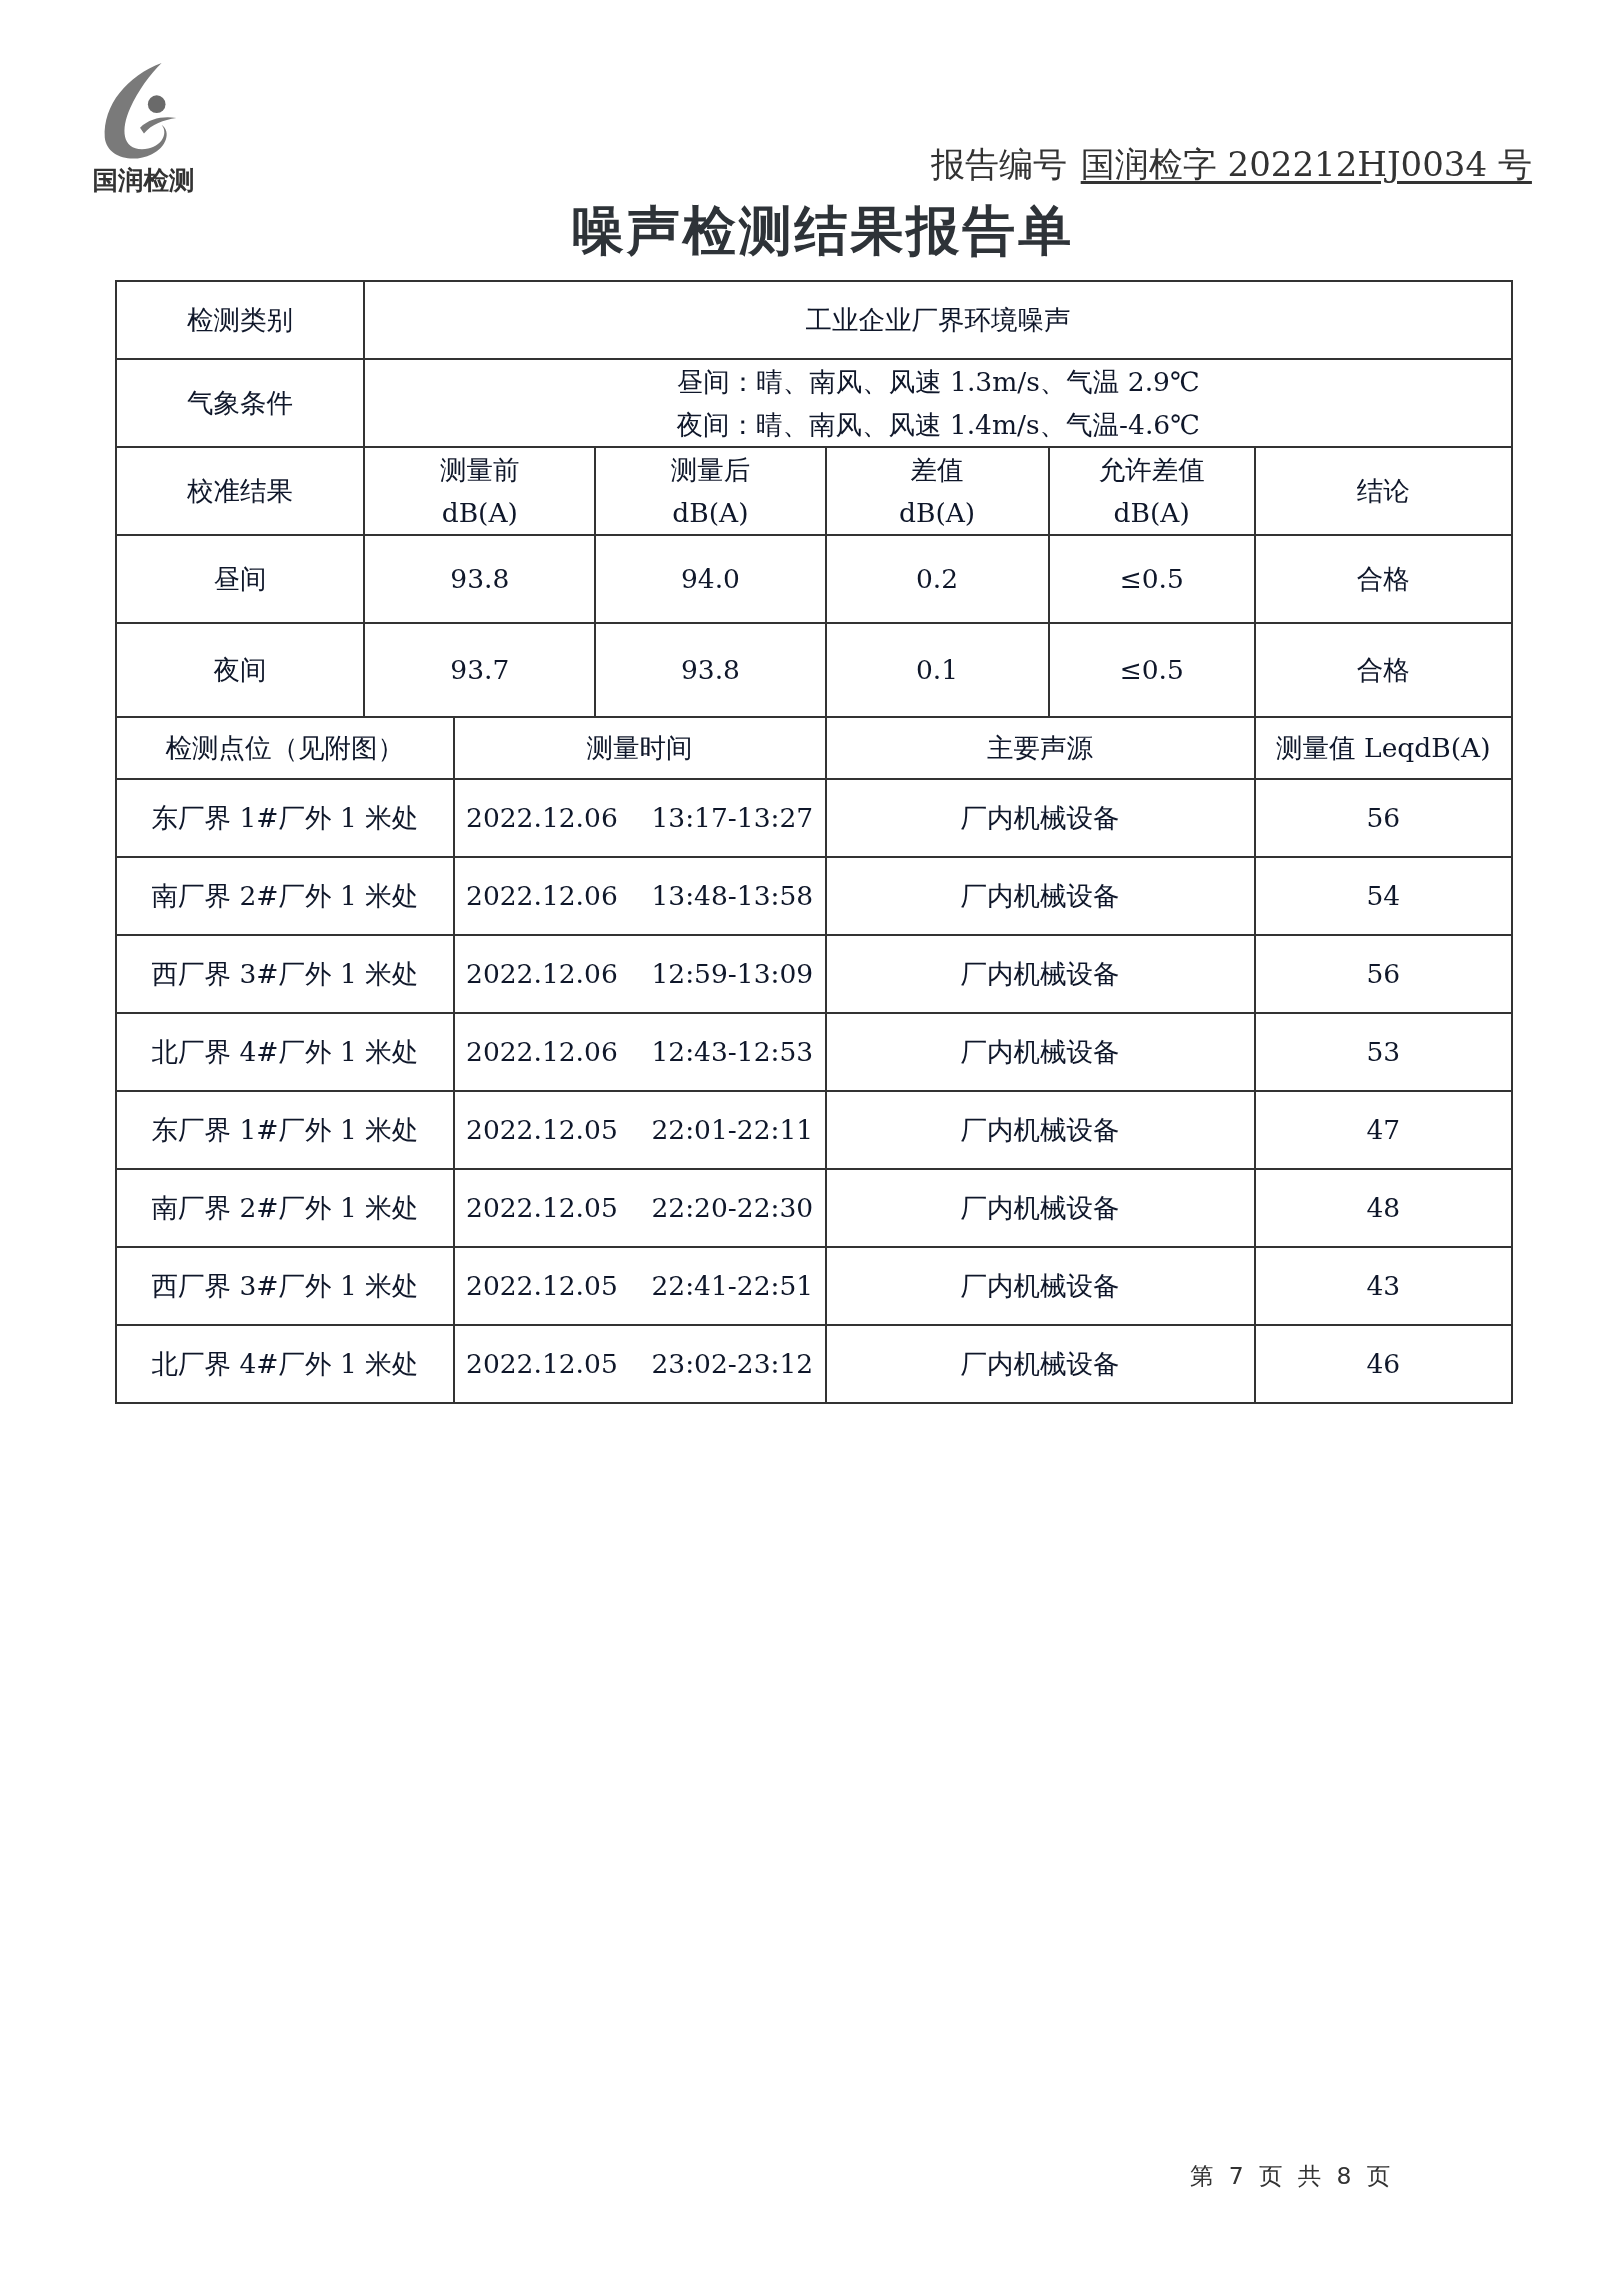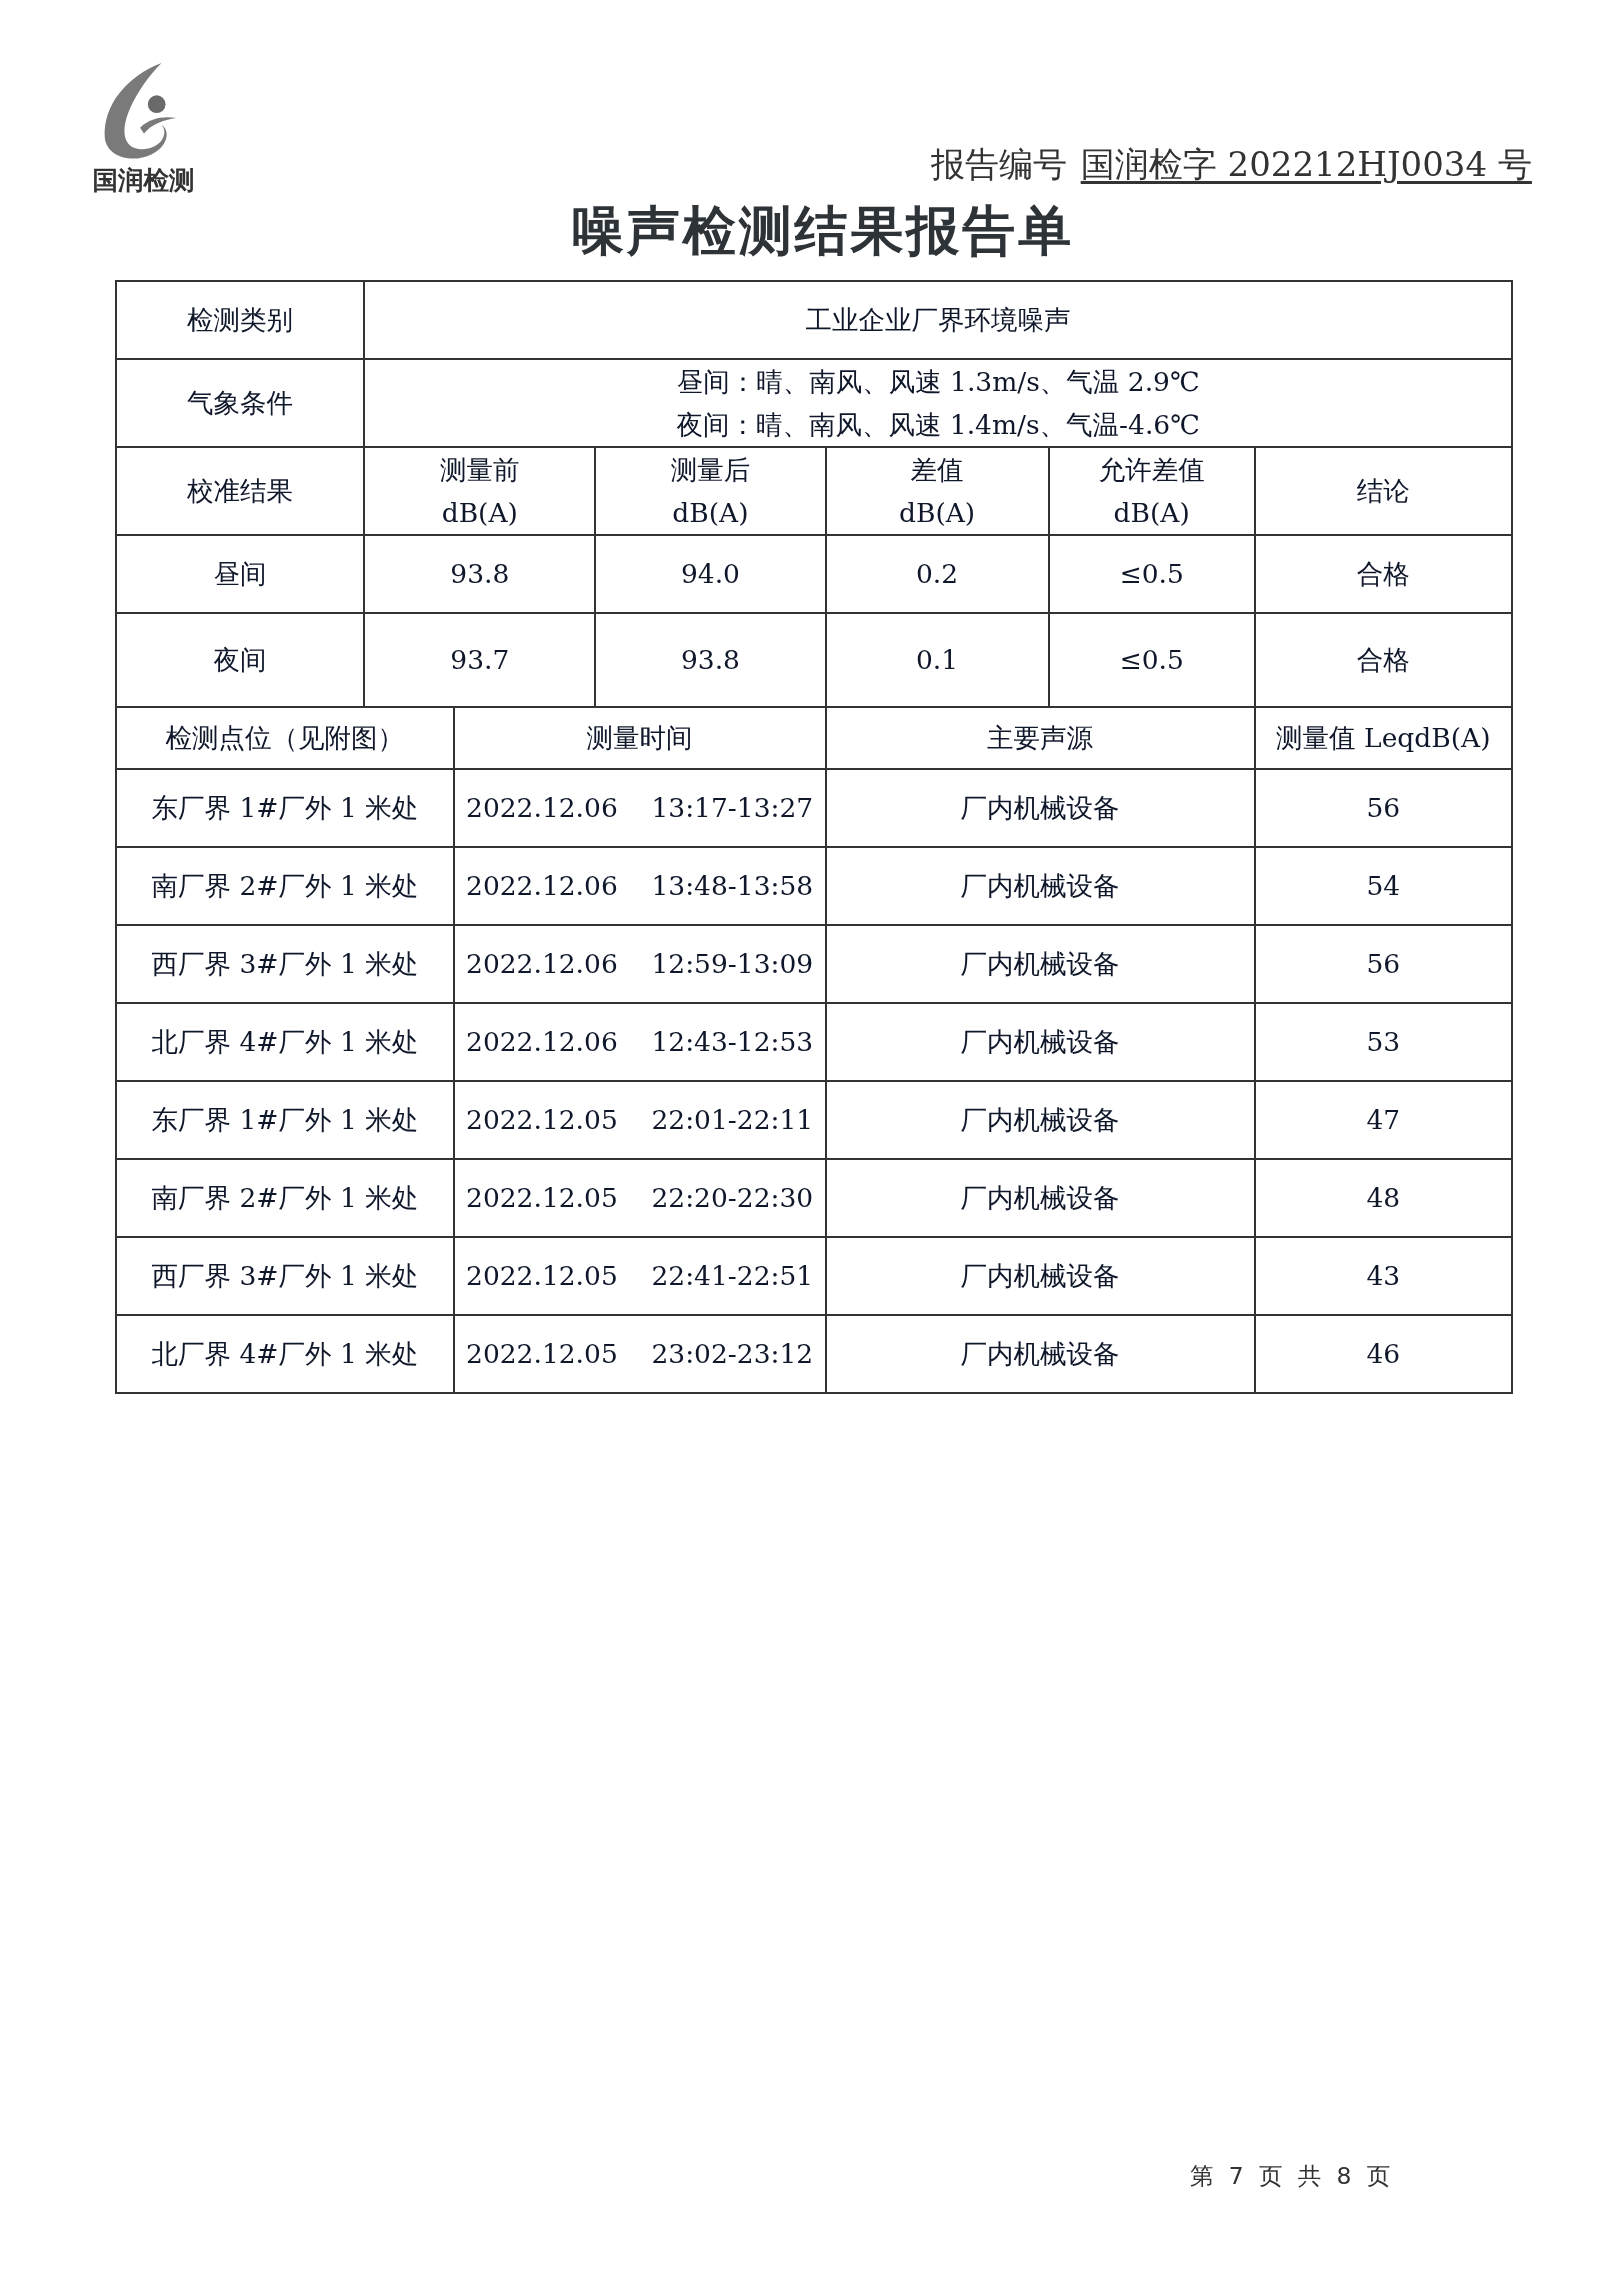--- a/index.html
+++ b/index.html
@@ -96,21 +96,21 @@
       <span class="small-line">差值</span>
       <span class="small-line">dB(A)</span>
     </td>
     <td>
       <span class="small-line">允许差值</span>
       <span class="small-line">dB(A)</span>
     </td>
     <td>结论</td>
   </tr>
 
-  <tr style="height:78px">
+  <tr style="height:88px">
     <td>昼间</td>
     <td colspan="2">93.8</td>
     <td>94.0</td>
     <td>0.2</td>
     <td>≤0.5</td>
     <td>合格</td>
   </tr>
 
   <tr style="height:94px">
     <td>夜间</td>

